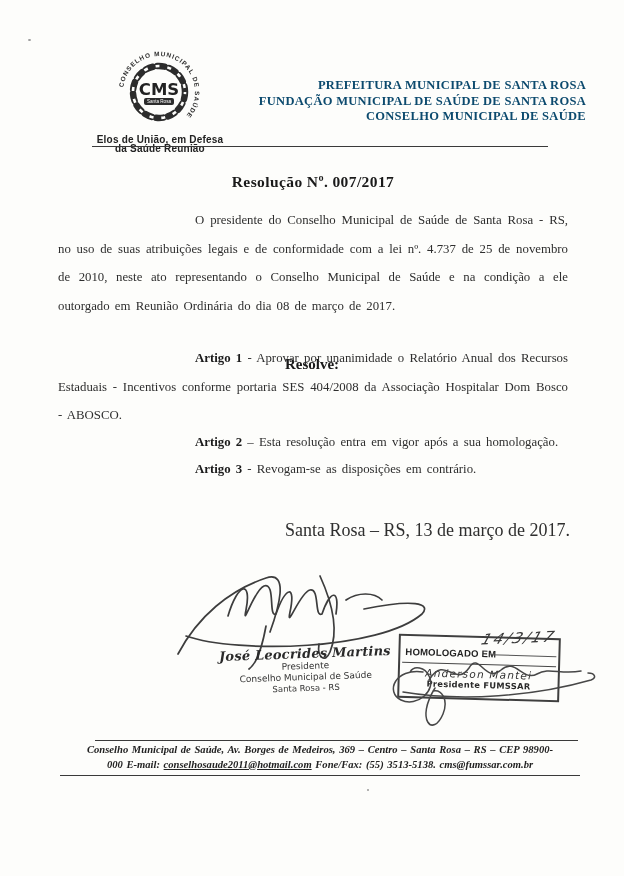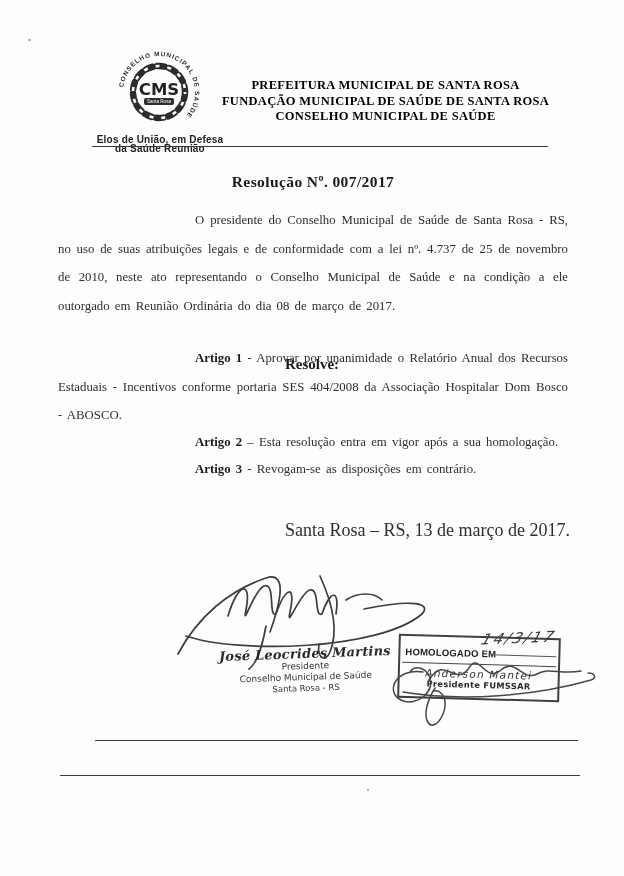--- a/index.html
+++ b/index.html
@@ -7,22 +7,22 @@
   body { font-family:"Liberation Serif", serif; }
   .page {
     position:relative; width:624px; height:876px; margin:0 auto;
     background:#fdfdfb; overflow:hidden; color:#2b2b2b;
   }
   
   .logo-wrap { position:absolute; left:94px; top:50px; width:132px; text-align:center; }
   .logo-svg { display:block; margin:0 auto; }
   .logo-slogan { margin-top:1px; font-family:"Liberation Sans", sans-serif; font-weight:bold;
     font-size:10px; line-height:9px; color:#222; letter-spacing:0.2px; }
-  .header-text { position:absolute; left:185px; right:38px; top:78px; text-align:center;
-    font-weight:bold; font-size:12.5px; line-height:15.5px; color:#000000; letter-spacing:0.3px; }
+  .header-text { position:absolute; left:185px; right:38px; top:78px; text-align:right;
+    font-weight:bold; font-size:12.5px; line-height:15.5px; color:#0c4a6e; letter-spacing:0.3px; }
   .header-divider { position:absolute; left:92px; right:76px; top:146px; border-top:1.6px solid #3a3a3a; }
   
   .doc-title { position:absolute; left:122px; right:120px; top:173px; text-align:center;
     font-weight:bold; font-size:15.5px; color:#1a1a1a; letter-spacing:0.4px; }
   .para { position:absolute; left:58px; width:510px; text-align:justify;
     font-size:12.8px; line-height:28.5px; word-spacing:2px; color:#2e2e2e; }
   .p1 { top:206px; text-indent:137px; }
   .resolve-heading { position:absolute; left:120px; right:120px; top:309px; text-align:center;
     font-weight:bold; font-size:15px; color:#1a1a1a;margin-top:47px; }
   .article { text-indent:137px; }
@@ -142,15 +142,19 @@
   </div>
 
   <svg class="sig-stamp" viewBox="0 0 218 108" fill="none" stroke="#474747" stroke-width="1.5" stroke-linecap="round">
     <path d="M40,34 C12,30 2,54 18,62 C34,70 54,52 46,38 C42,29 31,27 27,34"></path>
     <path d="M46,42 C62,16 72,50 86,30 C96,13 102,46 118,32 C132,19 140,44 154,36 C166,29 178,37 198,33"></path>
     <path d="M20,54 C80,64 152,58 208,42 C214,40 212,35 205,35"></path>
     <path d="M52,50 C32,82 50,100 60,76 C66,61 58,51 50,53"></path>
   </svg>
 
   <div class="footer-divider-top"></div>
+  <div class="footer-text">
+    <span>Conselho Municipal de Saúde, Av. Borges de Medeiros, 369 – Centro – Santa Rosa – RS – CEP 98900-</span><br>
+    <span>000 E-mail: </span><span class="footer-email">conselhosaude2011@hotmail.com</span><span>  Fone/Fax: (55) 3513-5138. cms@fumssar.com.br</span>
+  </div>
   <div class="footer-divider-bottom"></div>
 
 </div>
 
 </body></html>

